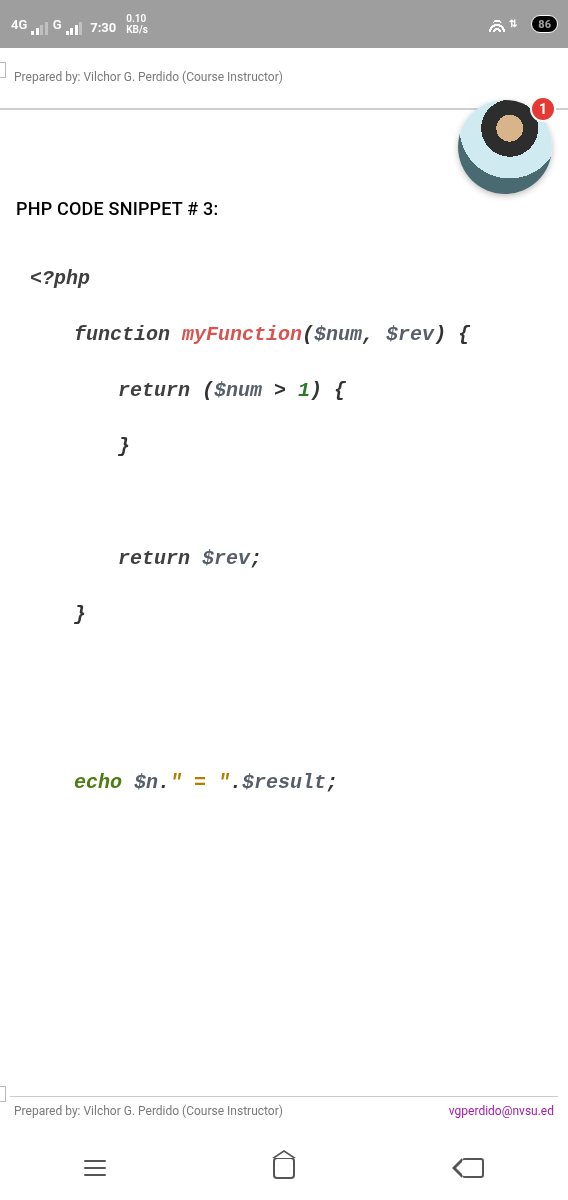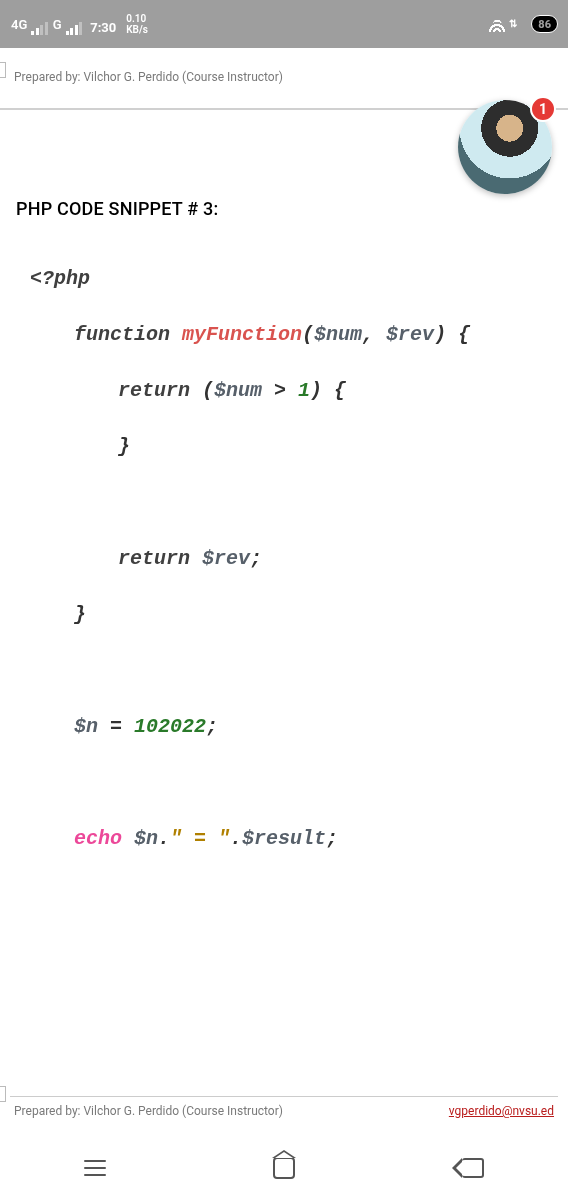--- a/index.html
+++ b/index.html
@@ -87,32 +87,32 @@
   .code .l2 { padding-left: 88px; }
   .code .l3 { padding-left: 150px; }
   .c-punct { color: #333; }
   .c-tag   { color: #404040; }
   .c-kw    { color: #404040; }
   .c-fname { color: #d9534f; }
   .c-var   { color: #57606a; }
   .c-num   { color: #2a7a2a; }
   .c-str   { color: #b08000; }
   .c-call  { color: #1e6db0; }
-  .c-echo  { color: #ec4899; }
+  .c-echo  { color: #4d7c0f; }
 
   .page-footer {
     position: absolute; left: 0; right: 0; bottom: 18px;
     padding: 8px 14px 0 14px;
     display: flex; align-items: flex-end; justify-content: space-between;
     font-size: 12px;
   }
   .page-footer .stub2 { position:absolute; left:-4px; top:-10px; width:10px; height:16px; border:1px solid #bbb; border-left:none; }
   .page-footer .line { position:absolute; left:10px; right:10px; top:0; height:1px; background:#ccc; }
   .footer-left { color: #7a7a7a; }
-  .footer-right { color: #b91c1c; text-decoration: underline; }
+  .footer-right { color: #a21caf; }
 
   
   .navbar {
     height: 64px; width: 100%;
     display: flex; align-items: center; justify-content: space-around;
     background: #fff;
   }
   .nav-icon { width: 28px; height: 28px; display:flex; align-items:center; justify-content:center; }
   .hamburger, .hamburger::before, .hamburger::after {
     content:""; display:block; width:22px; height:2.4px; background:#555; border-radius:2px;
@@ -193,21 +193,20 @@
 
     <div class="code">
 <div class="l0"><span class="c-tag">&lt;?php</span></div>
 <div class="l1"><span class="c-kw">function</span> <span class="c-fname">myFunction</span><span class="c-punct">(</span><span class="c-var">$num</span><span class="c-punct">, </span><span class="c-var">$rev</span><span class="c-punct">) {</span></div>
 <div class="l2"><span class="c-kw">return</span><span class="c-punct"> (</span><span class="c-var">$num</span><span class="c-punct"> &gt; </span><span class="c-num">1</span><span class="c-punct">) {</span></div>
 <div class="l2"><span class="c-punct">}</span></div>
 <div class="l2">&nbsp;</div>
 <div class="l2"><span class="c-kw">return</span> <span class="c-var">$rev</span><span class="c-punct">;</span></div>
 <div class="l1"><span class="c-punct">}</span></div>
 <div class="l1">&nbsp;</div>
-<div class="l1"><span class="c-var">$n</span><span class="c-punct"> = </span><span class="c-num">102022</span><span class="c-punct">;</span></div>
 <div class="l1">&nbsp;</div>
 <div class="l1"><span class="c-echo">echo</span> <span class="c-var">$n</span><span class="c-punct">.</span><span class="c-str">" = "</span><span class="c-punct">.</span><span class="c-var">$result</span><span class="c-punct">;</span></div>
 
     </div>
 
   </div>
 
   <div class="page-footer">
     <span class="stub2"></span>
     <span class="line"></span>

